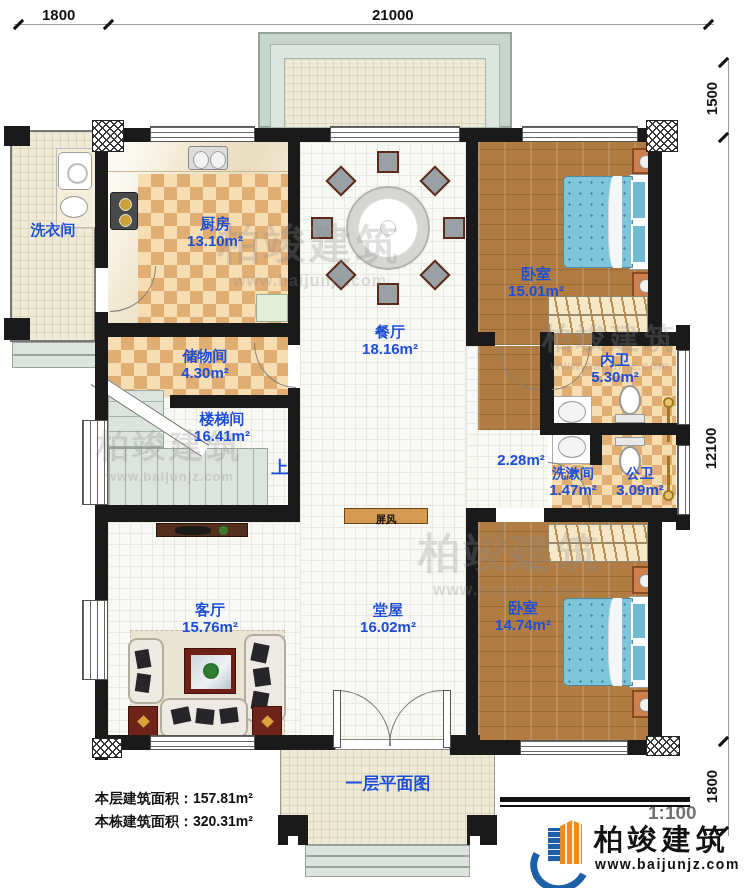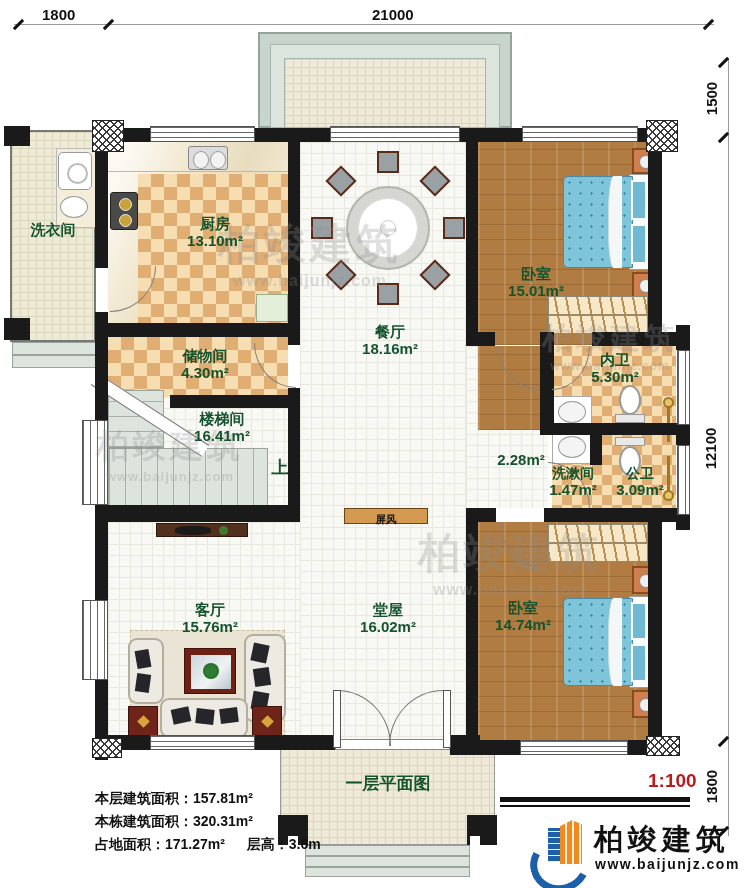--- a/index.html
+++ b/index.html
@@ -33,36 +33,36 @@
   .fl-marble{background-color:#f3ead4;
     background-image:linear-gradient(115deg,rgba(255,255,255,.7) 10%,transparent 30%,rgba(214,194,150,.35) 55%,transparent 75%);}
   
   .fn{position:absolute;z-index:2;box-sizing:border-box;}
   .fn3{position:absolute;z-index:3;box-sizing:border-box;}
   
   .arc{position:absolute;z-index:6;box-sizing:border-box;border:0 solid #87827a;background:transparent;}
   
   .stair{position:absolute;z-index:2;background-color:#dde3dd;border:1px solid #9aa59a;box-sizing:border-box;}
   
-  .rl{position:absolute;transform:translateX(-50%);text-align:center;font-weight:bold;color:#14532d;
+  .rl{position:absolute;transform:translateX(-50%);text-align:center;font-weight:bold;color:#1d4ed8;
       z-index:8;white-space:nowrap;line-height:1.12;}
   .rl .nm{font-size:15px;}
   .rl .ar{font-size:15px;}
   .dim{position:absolute;z-index:9;font-weight:bold;color:#111;font-size:15px;white-space:nowrap;}
   .dim-line{position:absolute;background:#9a9a9a;z-index:9;}
   .tick{position:absolute;width:3px;height:13px;background:#111;transform:rotate(45deg);z-index:9;}
   .vtext{transform:rotate(-90deg);transform-origin:center;}
   
   .wm{position:absolute;z-index:7;color:#8f8f8f;opacity:.28;font-weight:800;text-align:center;
       pointer-events:none;white-space:nowrap;letter-spacing:4px;}
   .wm .u{letter-spacing:1px;font-weight:700;}
   
   .info-line{position:absolute;z-index:9;font-size:14px;font-weight:bold;color:#111;white-space:nowrap;}
   .tb-title{position:absolute;z-index:9;font-size:28px;font-weight:bold;color:#111;white-space:nowrap;}
-  .tb-scale{position:absolute;z-index:9;font-size:19px;font-weight:bold;color:#b91c1c;}
+  .tb-scale{position:absolute;z-index:9;font-size:19px;font-weight:bold;color:#737373;margin-top:32px;}
   .logo-name{position:absolute;z-index:9;font-size:29px;font-weight:800;color:#111;letter-spacing:5px;white-space:nowrap;}
   .logo-url{position:absolute;z-index:9;font-size:14px;font-weight:800;color:#111;letter-spacing:1.5px;white-space:nowrap;}
   .oval{border-radius:50%;}
 </style>
 </head>
 <body>
 
 <div id="plan">
 
   <div class="dim-line" style="left:14px;top:24px;width:700px;height:1px;"></div>
@@ -366,25 +366,20 @@
   <div class="rl" style="left:280px;top:458px;">
     <div class="nm" style="font-size:17px;">上</div>
   </div>
 
   <div class="info-line" style="left:95px;top:790px;">
     <span>本层建筑面积：</span><span>157.81m²</span>
   </div>
   <div class="info-line" style="left:95px;top:813px;">
     <span>本栋建筑面积：</span><span>320.31m²</span>
   </div>
-  <div class="info-line" style="left:95px;top:836px;">
-    <span>占地面积：</span><span>171.27m²</span>
-    <span style="display:inline-block;width:14px;"></span>
-    <span>层高：</span><span>3.6m</span>
-  </div>
 
   <div class="tb-scale" style="left:648px;top:770px;">1:100</div>
   <div class="abs" style="left:500px;top:797px;width:190px;height:5px;background:#111;z-index:9;"></div>
   <div class="abs" style="left:500px;top:805px;width:190px;height:2px;background:#111;z-index:9;"></div>
 
   <div class="abs" style="left:530px;top:818px;width:58px;height:62px;z-index:9;">
     <div class="abs" style="left:0px;top:18px;width:46px;height:42px;border:7px solid transparent;border-left-color:#1d5fa8;border-bottom-color:#1d5fa8;border-radius:50%;transform:rotate(-18deg);"></div>
     <div class="abs" style="left:18px;top:10px;width:12px;height:34px;background:#1d5fa8;background-image:repeating-linear-gradient(0deg,rgba(255,255,255,.9) 0 1.5px,transparent 1.5px 6px);"></div>
     <div class="abs" style="left:30px;top:2px;width:22px;height:44px;background:#ef8b1d;clip-path:polygon(0 14%,55% 0,100% 10%,100% 100%,0 100%);background-image:repeating-linear-gradient(90deg,transparent 0 5px,rgba(255,255,255,.85) 5px 7px);"></div>
   </div>

